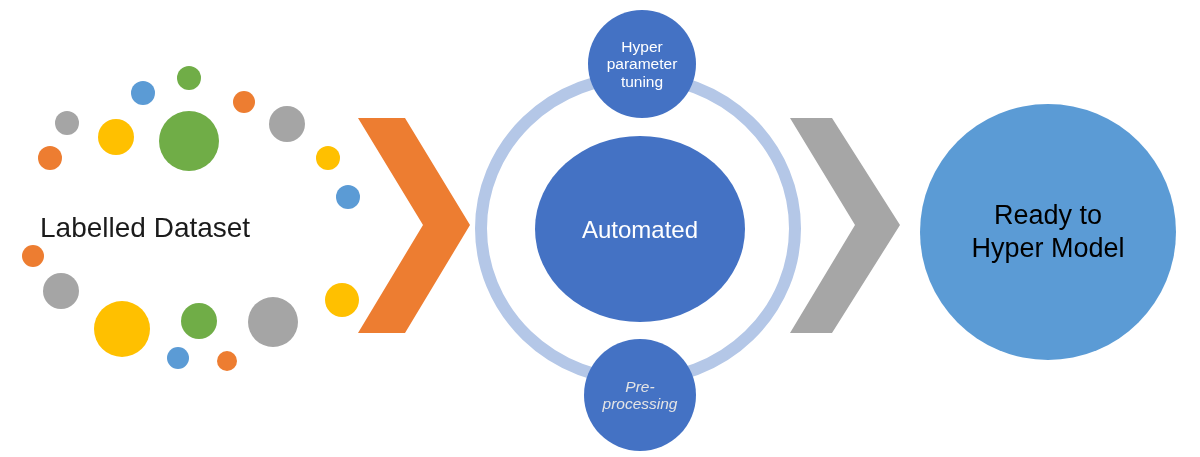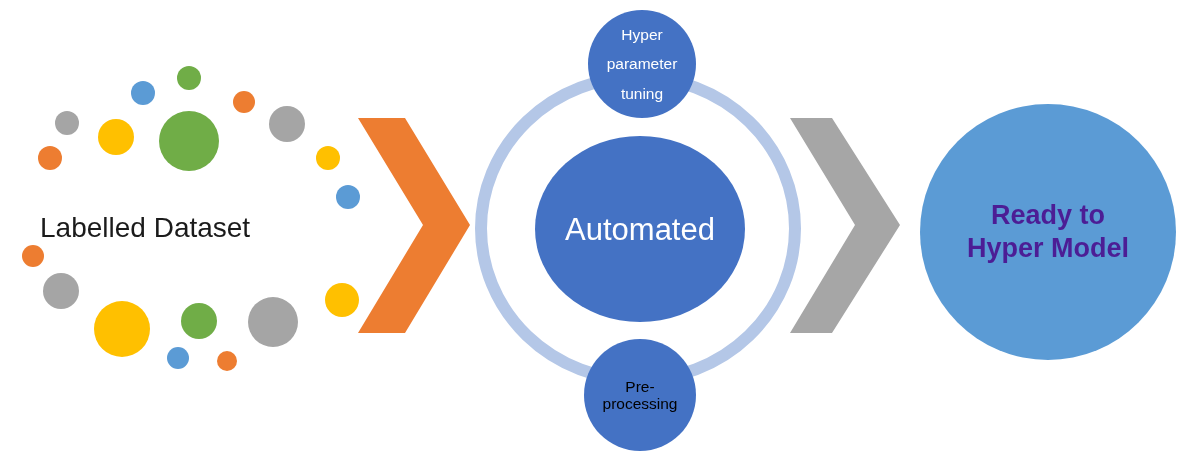--- a/index.html
+++ b/index.html
@@ -26,21 +26,21 @@
     display: flex;
     flex-direction: column;
     align-items: center;
     justify-content: center;
     text-align: center;
   }
   .node span { display: block; }
   #node-automated {
     left: 535px; top: 136px;
     width: 210px; height: 186px;
-    font-size: 31px; line-height: 35px; text-align: right;
+    font-size: 24px; line-height: 35px; text-align: right;
   }
   #node-hyper {
     left: 588px; top: 10px;
     width: 108px; height: 108px;
     font-size: 15.5px; line-height: 17.5px;
   }
   #node-pre {
     left: 584px; top: 339px;
     width: 112px; height: 112px;
     font-size: 15.5px; line-height: 17.5px;
@@ -85,33 +85,33 @@
     </div>
 
   <div id="label-dataset" style="color: rgb(27, 27, 27);">Labelled Dataset</div>
 
   <svg id="shape-layer" viewBox="0 0 1200 457">
     <polygon points="358,118 405,118 470,225 405,333 358,333 423,225" fill="#ED7D31"></polygon>
     <ellipse cx="638" cy="228.5" rx="157" ry="151.5" fill="none" stroke-width="12" stroke="#B4C7E7"></ellipse>
     <polygon points="790,118 832,118 900,225 832,333 790,333 855,225" fill="#A6A6A6"></polygon>
   </svg>
 
-  <div class="node" id="node-hyper" style="background: rgb(68, 114, 196); color: rgb(255, 255, 255); gap: 12px;">
+  <div class="node" id="node-hyper" style="background: rgb(68, 114, 196); color: rgb(255, 255, 255);">
     <span>Hyper</span>
     <span>parameter</span>
     <span>tuning</span>
   </div>
 
   <div class="node" id="node-automated" style="background: rgb(68, 114, 196); color: rgb(255, 255, 255);">
     <span>Automated</span>
   </div>
 
-  <div class="node" id="node-pre" style="background: rgb(68, 114, 196); color: #000000;">
+  <div class="node" id="node-pre" style="background: rgb(68, 114, 196); color: #e5e5e5; font-style: italic;">
     <span>Pre-</span>
     <span>processing</span>
   </div>
 
-  <div class="node" id="node-ready" style="background: rgb(91, 155, 213); color: #4c1d95; font-weight: bold;">
+  <div class="node" id="node-ready" style="background: rgb(91, 155, 213); color: #000000;">
     <span>Ready to</span>
     <span>Hyper Model</span>
   </div>
 
 </div>
 
 </body></html>

